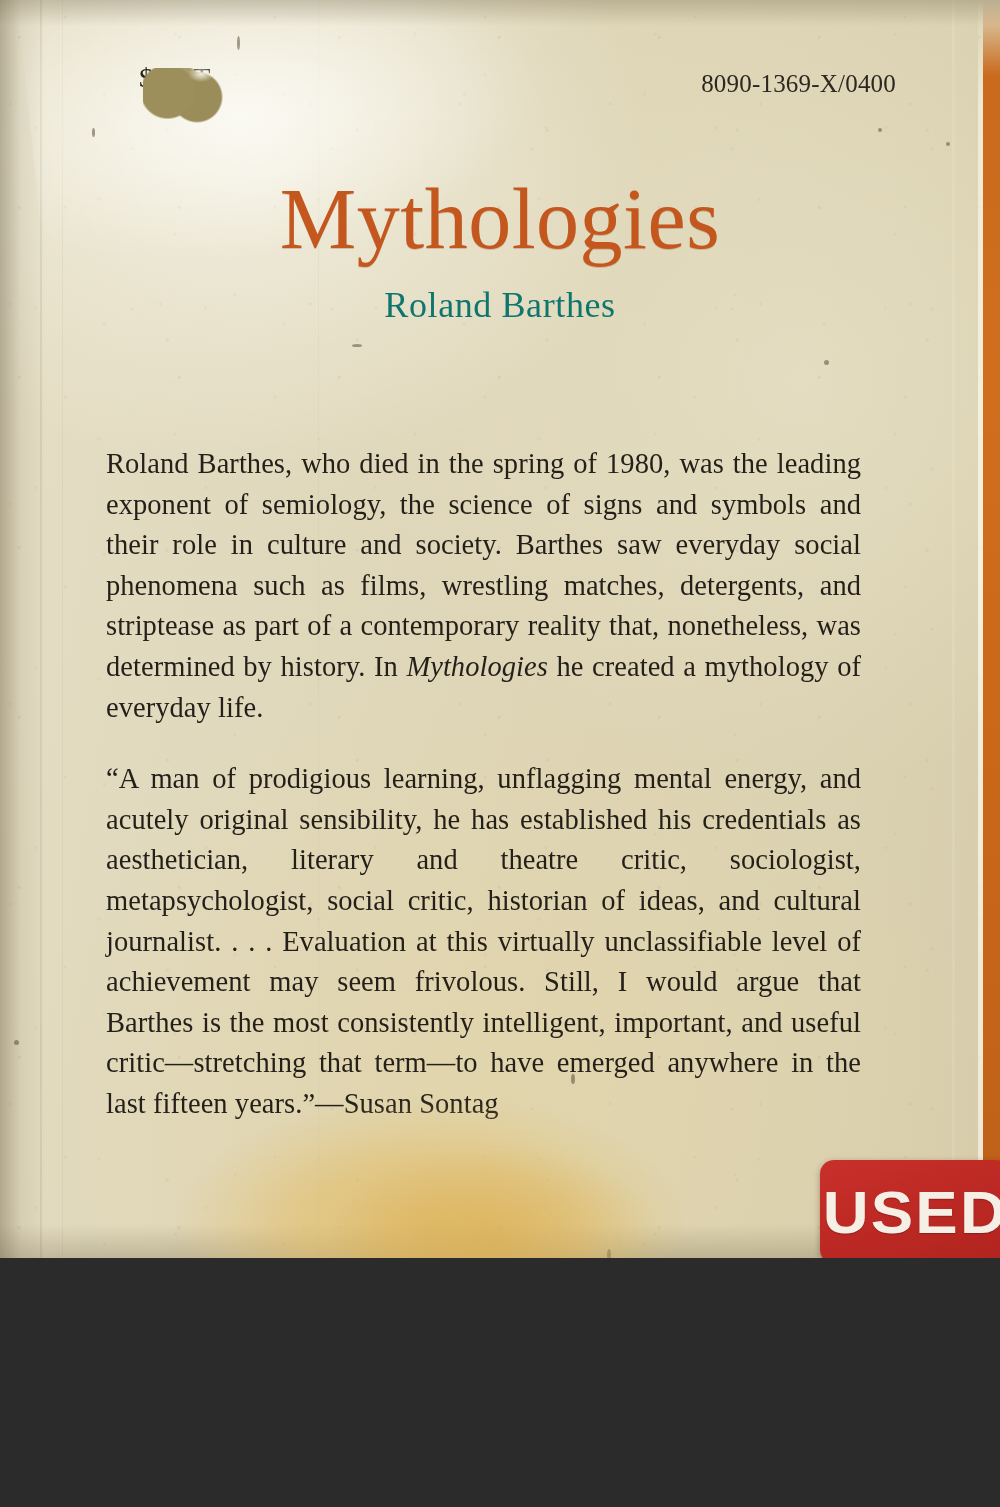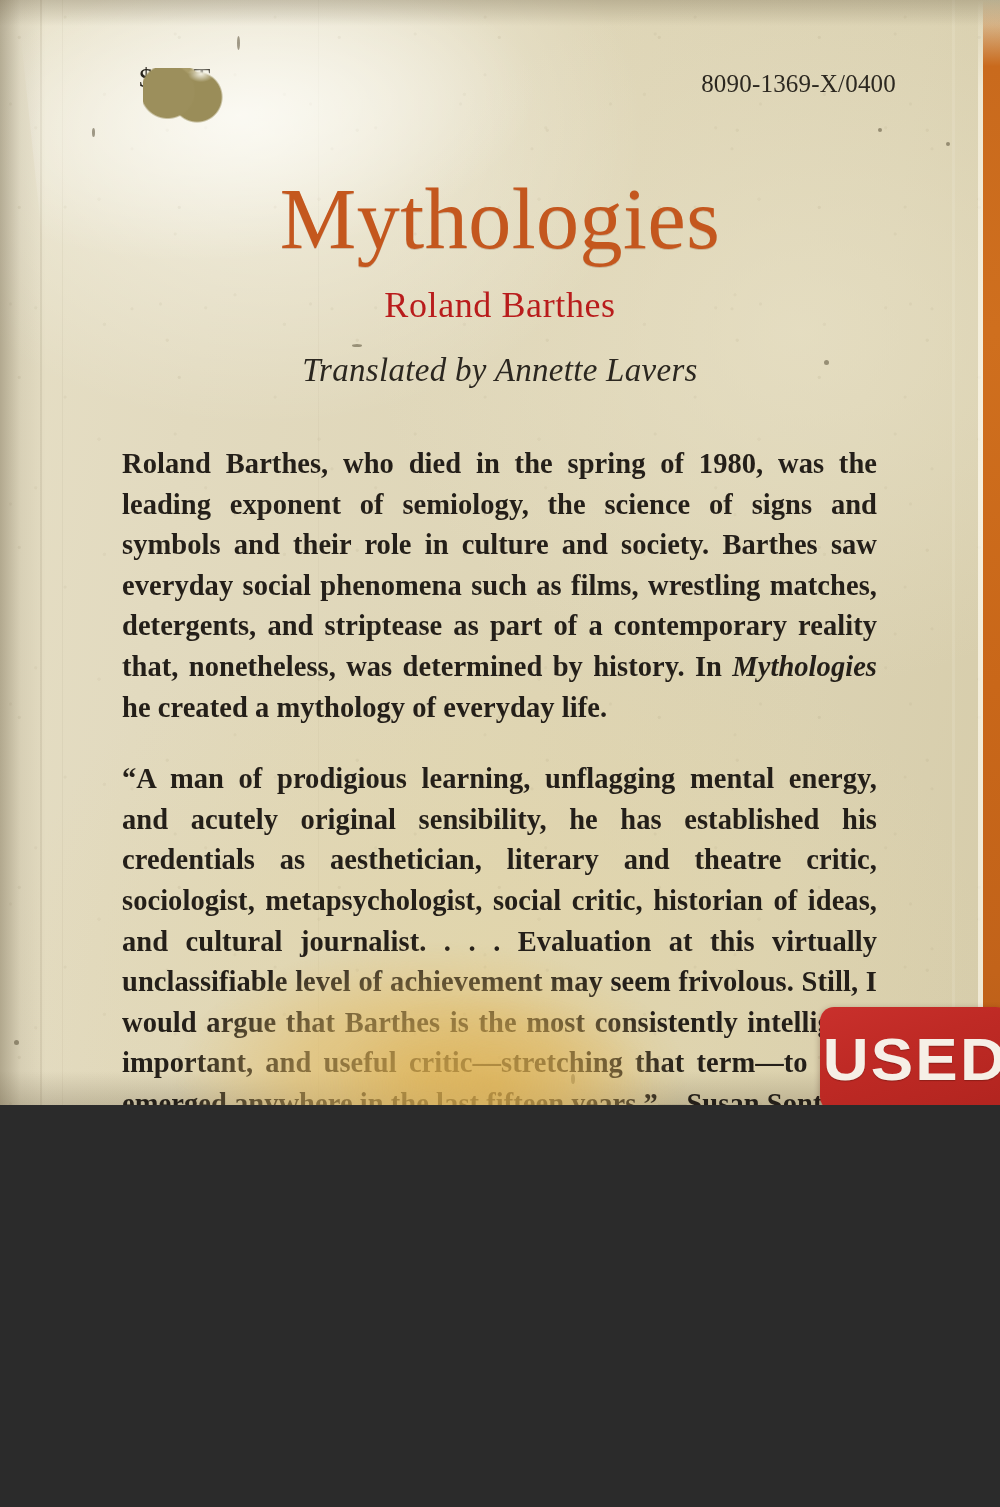--- a/index.html
+++ b/index.html
@@ -5,21 +5,21 @@
   html, body {
     margin: 0;
     padding: 0;
     background: #2b2b2b;
   }
 
   
   #cover {
     position: relative;
     width: 1000px;
-    height: 1105px;
+    height: 1258px;
     overflow: hidden;
     background: #ded5b8;
     font-family: "Liberation Serif", serif;
     -webkit-font-smoothing: antialiased;
   }
 
   
   .paper-base {
     position: absolute;
     inset: 0;
@@ -159,38 +159,37 @@
     font-size: 86px;
     line-height: 1.02;
     color: #c4571e;
     letter-spacing: .5px;
     font-family: "Liberation Serif", serif;
     text-shadow: 0 1px 0 rgba(120,52,16,.22);
   }
   .book-author {
     margin-top: 20px;
     font-size: 36px;
-    color: #b91c1c;
+    color: #0f766e;
     letter-spacing: .6px;
   }
   .book-translator {
     margin-top: 26px;
     font-size: 33px;
     font-style: italic;
     color: #2b2720;
     letter-spacing: .3px;
   }
 
   
   .body-copy {
     position: absolute;
-    left: 122px;
+    left: 106px;
     top: 444px;
     width: 755px;
-    font-weight: bold;
   }
   .para {
     text-align: justify;
     text-justify: inter-word;
     font-size: 28.5px;
     line-height: 40.6px;
     color: #241f19;
     margin: 0 0 31px 0;
     letter-spacing: .05px;
     -ms-hyphens: none;
@@ -290,21 +289,20 @@
   <div class="topbar">
     <div class="price-code">$  FPT</div>
     <div class="glue-blob"></div>
     <div class="glue-gloss"></div>
     <div class="isbn-code">8090-1369-X/0400</div>
   </div>
 
   <div class="title-block">
     <div class="book-title">Mythologies</div>
     <div class="book-author">Roland Barthes</div>
-    <div class="book-translator">Translated by Annette Lavers</div>
   </div>
 
   <div class="body-copy">
     <p class="para">Roland Barthes, who died in the spring of 1980, was the leading exponent of semiology, the science of signs and symbols and their role in culture and society. Barthes saw everyday social phenomena such as films, wrestling matches, detergents, and striptease as part of a contemporary reality that, nonetheless, was determined by history. In <i>Mythologies</i> he created a mythology of everyday life.</p>
     <p class="para">“A man of prodigious learning, unflagging mental energy, and acutely original sensibility, he has established his credentials as aesthetician, literary and theatre critic, sociologist, metapsychologist, social critic, historian of ideas, and cultural journalist. . . . Evaluation at this virtually unclassifiable level of achievement may seem frivolous. Still, I would argue that Barthes is the most consistently intelligent, important, and useful critic—stretching that term—to have emerged anywhere in the last fifteen years.”—Susan Sontag</p>
   </div>
 
   <div class="publisher"><span>HILL </span><span class="smallcap">AND</span><span> WANG, 19 Union Square West, New York 10003</span></div>
 
   <div class="water-stain"></div>

